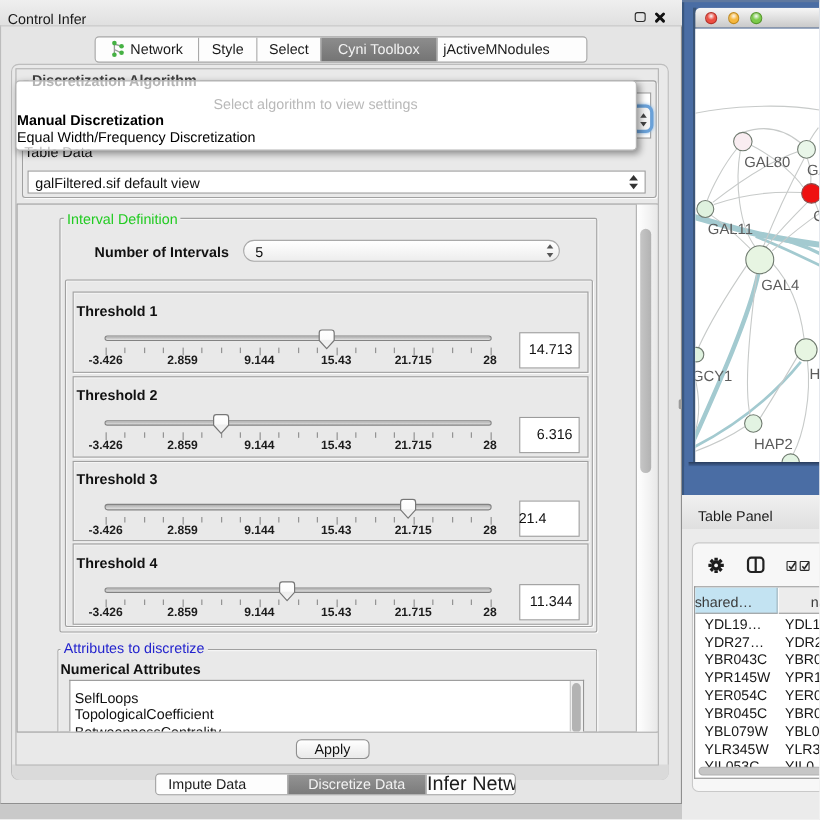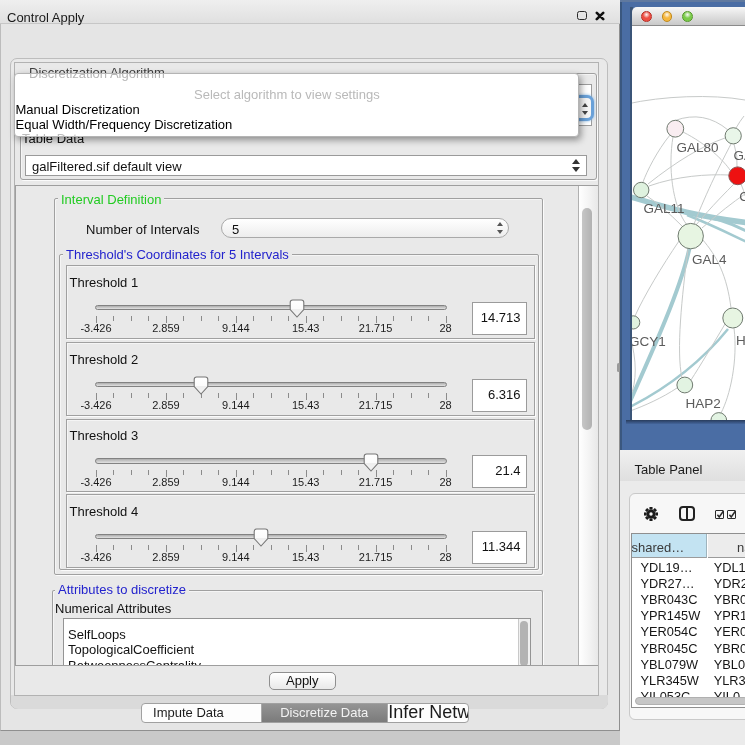--- a/index.html
+++ b/index.html
@@ -1,35 +1,48 @@
 <!DOCTYPE html>
 <html><head><meta charset="utf-8">
 <style>
 *{margin:0;padding:0;box-sizing:border-box}
 html,body{width:745px;height:745px}
 #root{position:relative;width:745px;height:745px;overflow:hidden;background:#ebebeb;
  font-family:"Liberation Sans",sans-serif;-webkit-font-smoothing:antialiased}
 .abs{position:absolute}
 .t13{font-size:13px;color:#111}
-.bold{font-weight:normal}
+.bold{font-weight:bold}
 .etch{border:1px solid #a0a0a0;box-shadow:1px 1px 0 rgba(255,255,255,.8), inset 1px 1px 0 rgba(255,255,255,.55)}
 .legend{position:absolute;background:#e9e9e9;padding:0 3px;font-size:13px;line-height:13px;white-space:nowrap}
 </style></head><body>
 <div id="root">
 
 <div class="abs" style="left:0;top:0;width:620px;height:731px;background:#e5e5e5;border-right:1px solid #8f8f8f;border-bottom:1px solid #8f8f8f;border-left:1px solid #bcbcbc"></div>
 <div class="abs" style="left:0;top:731px;width:620px;height:14px;background:#c9c9c9"></div>
 
 <div class="abs" style="left:0;top:0;width:620px;height:24px;background:linear-gradient(#efefef,#e0e0e0);border-bottom:1px solid #c6c6c6"></div>
-<div class="abs t13" style="left:7px;top:9.5px;color:#1a1a1a">Control Apply</div>
+<div class="abs t13" style="left:7px;top:9.5px;color:#1a1a1a">Control Infer</div>
 <div class="abs" style="left:577px;top:10.5px;width:10px;height:9.5px;border:1.6px solid #2a2a2a;border-radius:2.5px"></div>
 <svg class="abs" style="left:594.5px;top:11px" width="10" height="10" viewBox="0 0 10 10">
       <path d="M1.8 1.8 L8.2 8.2 M8.2 1.8 L1.8 8.2" stroke="#111" stroke-width="2.6" stroke-linecap="round"></path>
     </svg>
 
+<div class="abs" style="left:86px;top:33px;width:448px;height:23.5px;background:#fdfdfd;border:1px solid #a6a6a6;border-radius:4px;overflow:hidden;display:flex">
+<div style="flex:0 0 92.7px;display:flex;align-items:center;justify-content:center;font-size:13px;color:#1b1b1b;"><svg width="13" height="17" viewBox="0 0 13 17" style="margin-right:5px">
+          <path d="M3 4 L3 13 M3 4 L9 6 M3 9 L9 12" stroke="#9a9a9a" stroke-width="1.2" fill="none"></path>
+          <circle cx="3" cy="3.2" r="2.1" fill="#45b143"></circle>
+          <circle cx="9.5" cy="6" r="2.1" fill="#45b143"></circle>
+          <circle cx="9.5" cy="12" r="2.1" fill="#45b143"></circle>
+          <circle cx="3" cy="13.8" r="2.1" fill="#45b143"></circle>
+        </svg>Network</div>
+<div style="flex:0 0 53.7px;display:flex;align-items:center;justify-content:center;font-size:13px;color:#1b1b1b;border-left:1px solid #a9a9a9;">Style</div>
+<div style="flex:0 0 57.5px;display:flex;align-items:center;justify-content:center;font-size:13px;color:#1b1b1b;border-left:1px solid #a9a9a9;">Select</div>
+<div style="flex:0 0 106.1px;display:flex;align-items:center;justify-content:center;font-size:13px;background:linear-gradient(#8d8d8d,#747474);color:#f3f3f3;border-left:1px solid #a9a9a9;">Cyni Toolbox</div>
+<div style="flex:0 0 138.0px;display:flex;align-items:center;justify-content:flex-start;padding-left:5px;font-size:13px;color:#1b1b1b;border-left:1px solid #a9a9a9;">jActiveMNodules</div>
+</div>
 
 <div class="abs" style="left:10px;top:58px;width:598px;height:651px;background:#e9e9e9;border:1px solid #bdbdbd;border-radius:7px"></div>
 <div class="abs" style="left:10.5px;top:695px;width:597px;height:13.5px;background:#dadada;border-radius:0 0 7px 7px"></div>
 <div class="abs" style="left:14px;top:62px;width:585px;height:634px;background:#e9e9e9;border:1px solid #b2b2b2"></div>
 
 <div class="abs etch" style="left:20px;top:72.5px;width:577px;height:107.5px;border-radius:3px"></div>
 <div class="legend bold" style="left:26px;top:66px;color:#3f3f3f">Discretization Algorithm</div>
 
 <div class="abs" style="left:25px;top:84px;width:567px;height:42px;background:#fff;border:1px solid #9c9c9c"></div>
 <div class="abs" style="left:573px;top:95px;width:21px;height:26px;border:3px solid #6aa1d8;border-radius:7px;background:#f5f5f5;box-shadow:0 0 3px #7fb2e2"></div>
@@ -44,21 +57,20 @@
 
 <div class="abs" style="left:15px;top:185px;width:583px;height:481px;background:#e9e9e9;border:1px solid #9e9e9e;overflow:hidden">
 <div class="abs etch" style="left:38.0px;top:11.5px;width:489.0px;height:377.0px;border-radius:2px"></div>
 <div class="legend" style="left:42.0px;top:7.0px;color:#22cb22">Interval Definition</div>
 <div class="abs t13 bold" style="left:70.0px;top:35.5px">Number of Intervals</div>
 <div class="abs" style="left:205.0px;top:32.0px;width:288px;height:20px;background:linear-gradient(#ffffff,#ededed);border:1px solid #a9a9a9;border-radius:10px"></div>
 <div class="abs t13" style="left:216.0px;top:35.5px">5</div>
 <div class="abs" style="left:481.0px;top:36.0px;width:0;height:0;border-left:3.5px solid transparent;border-right:3.5px solid transparent;border-bottom:4.5px solid #555"></div>
 <div class="abs" style="left:481.0px;top:43.5px;width:0;height:0;border-left:3.5px solid transparent;border-right:3.5px solid transparent;border-top:4.5px solid #555"></div>
 <div class="abs etch" style="left:43.0px;top:68.0px;width:480.0px;height:316.0px;border-radius:2px"></div>
-<div class="legend" style="left:47.0px;top:62.0px;color:#2323cd">Threshold's Coordinates for 5 Intervals</div>
 <div class="abs etch" style="left:49.5px;top:79.0px;width:469.5px;height:73.5px"></div>
 <div class="abs t13 bold" style="left:53.5px;top:88.5px">Threshold 1</div>
 <div class="abs" style="left:79.0px;top:118.5px;width:351.5px;height:5.5px;border:1px solid #828282;border-radius:3px;background:linear-gradient(#adadad,#e2e2e2)"></div>
 <div class="abs" style="left:80.00px;top:130.0px;width:1px;height:7px;background:#8b8b8b"></div>
 <div class="abs" style="left:97.47px;top:130.0px;width:1px;height:5px;background:#8b8b8b"></div>
 <div class="abs" style="left:114.95px;top:130.0px;width:1px;height:5px;background:#8b8b8b"></div>
 <div class="abs" style="left:132.43px;top:130.0px;width:1px;height:5px;background:#8b8b8b"></div>
 <div class="abs" style="left:149.90px;top:130.0px;width:1px;height:7px;background:#8b8b8b"></div>
 <div class="abs" style="left:167.38px;top:130.0px;width:1px;height:5px;background:#8b8b8b"></div>
 <div class="abs" style="left:184.85px;top:130.0px;width:1px;height:5px;background:#8b8b8b"></div>
@@ -173,21 +185,21 @@
         <defs>
           <linearGradient id="tg417" x1="0" y1="0" x2="0" y2="1">
             <stop offset="0" stop-color="#ffffff"></stop>
             <stop offset=".5" stop-color="#fbfbfb"></stop>
             <stop offset=".55" stop-color="#eeeeee"></stop>
             <stop offset="1" stop-color="#f4f4f4"></stop>
           </linearGradient>
         </defs>
       </svg>
 <div class="abs" style="left:455.5px;top:269.0px;width:55.5px;height:33px;background:#fff;border:1px solid #9b9b9b"></div>
-<div class="abs" style="left:455.5px;top:277.0px;width:49px;text-align:right;font-size:13px;color:#111">21.4</div>
+<div class="abs" style="left:455.5px;top:277.0px;width:49px;font-size:13px;color:#111">21.4</div>
 <div class="abs etch" style="left:49.5px;top:308.0px;width:469.5px;height:73.5px"></div>
 <div class="abs t13 bold" style="left:53.5px;top:317.5px">Threshold 4</div>
 <div class="abs" style="left:79.0px;top:347.5px;width:351.5px;height:5.5px;border:1px solid #828282;border-radius:3px;background:linear-gradient(#adadad,#e2e2e2)"></div>
 <div class="abs" style="left:80.00px;top:359.0px;width:1px;height:7px;background:#8b8b8b"></div>
 <div class="abs" style="left:97.47px;top:359.0px;width:1px;height:5px;background:#8b8b8b"></div>
 <div class="abs" style="left:114.95px;top:359.0px;width:1px;height:5px;background:#8b8b8b"></div>
 <div class="abs" style="left:132.43px;top:359.0px;width:1px;height:5px;background:#8b8b8b"></div>
 <div class="abs" style="left:149.90px;top:359.0px;width:1px;height:7px;background:#8b8b8b"></div>
 <div class="abs" style="left:167.38px;top:359.0px;width:1px;height:5px;background:#8b8b8b"></div>
 <div class="abs" style="left:184.85px;top:359.0px;width:1px;height:5px;background:#8b8b8b"></div>

